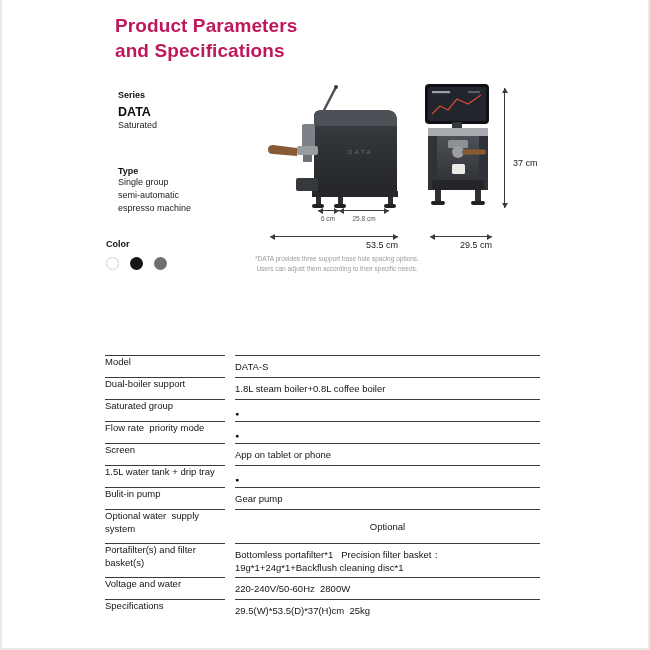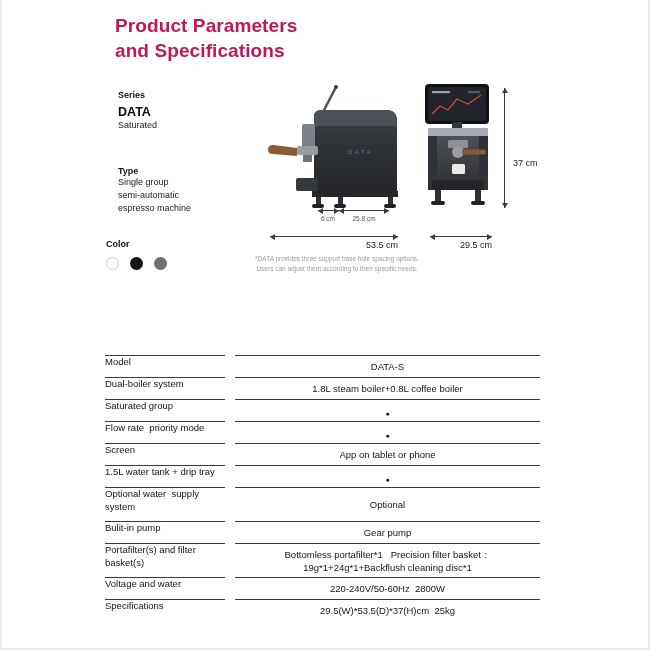--- a/index.html
+++ b/index.html
@@ -39,21 +39,21 @@
   .footnote { position:absolute; font-size:6.5px; line-height:9.5px; color:#9b9b9b; text-align:center; }
 
   
   .spec-table { position:absolute; left:0; top:355px; width:650px; }
   .row { display:flex; height:22px; }
   .row.tall { height:34px; }
   .cell { border-top:1px solid #3a3a3a; }
   .lbl { margin-left:105px; width:120px; font-size:9.5px; line-height:12.5px;
          white-space:pre; color:#141414; overflow:visible; }
   .val { margin-left:10px; width:305px; padding-top:4px; font-size:9.5px; line-height:13px;
-         white-space:pre; text-align:center; color:#141414; }
+         white-space:pre; color:#141414; }
   .val.dot { font-size:7px; padding-top:7px; }
   .val.vcenter { display:flex; align-items:center; justify-content:center; padding-top:0; }
 </style>
 </head>
 <body>
 
 <div id="canvas">
 
   <div class="edge" style="left:0;top:0;width:2px;height:650px"></div>
   <div class="edge" style="right:0;top:0;width:2px;height:650px"></div>
@@ -155,47 +155,47 @@
     <div>*DATA provides three support base hole spacing options.</div>
     <div>Users can adjust them according to their specific needs.</div>
   </div>
 
   <div class="spec-table">
       <div class="row">
         <div class="cell lbl">Model</div>
         <div class="cell val">DATA-S</div>
       </div>
       <div class="row">
-        <div class="cell lbl">Dual-boiler system</div>
+        <div class="cell lbl">Dual-boiler support</div>
         <div class="cell val">1.8L steam boiler+0.8L coffee boiler</div>
       </div>
       <div class="row">
         <div class="cell lbl">Saturated group</div>
         <div class="cell val dot">●</div>
       </div>
       <div class="row">
         <div class="cell lbl">Flow rate  priority mode</div>
         <div class="cell val dot">●</div>
       </div>
       <div class="row">
         <div class="cell lbl">Screen</div>
         <div class="cell val">App on tablet or phone</div>
       </div>
       <div class="row">
         <div class="cell lbl">1.5L water tank + drip tray</div>
         <div class="cell val dot">●</div>
+      </div>
+      <div class="row">
+        <div class="cell lbl">Bulit-in pump</div>
+        <div class="cell val">Gear pump</div>
       </div>
       <div class="row tall">
         <div class="cell lbl">Optional water  supply
 system</div>
         <div class="cell val vcenter">Optional</div>
-      </div>
-      <div class="row">
-        <div class="cell lbl">Bulit-in pump</div>
-        <div class="cell val">Gear pump</div>
       </div>
       <div class="row tall">
         <div class="cell lbl">Portafilter(s) and filter
 basket(s)</div>
         <div class="cell val">Bottomless portafilter*1   Precision filter basket：
 19g*1+24g*1+Backflush cleaning disc*1</div>
       </div>
       <div class="row">
         <div class="cell lbl">Voltage and water</div>
         <div class="cell val">220-240V/50-60Hz  2800W</div>

